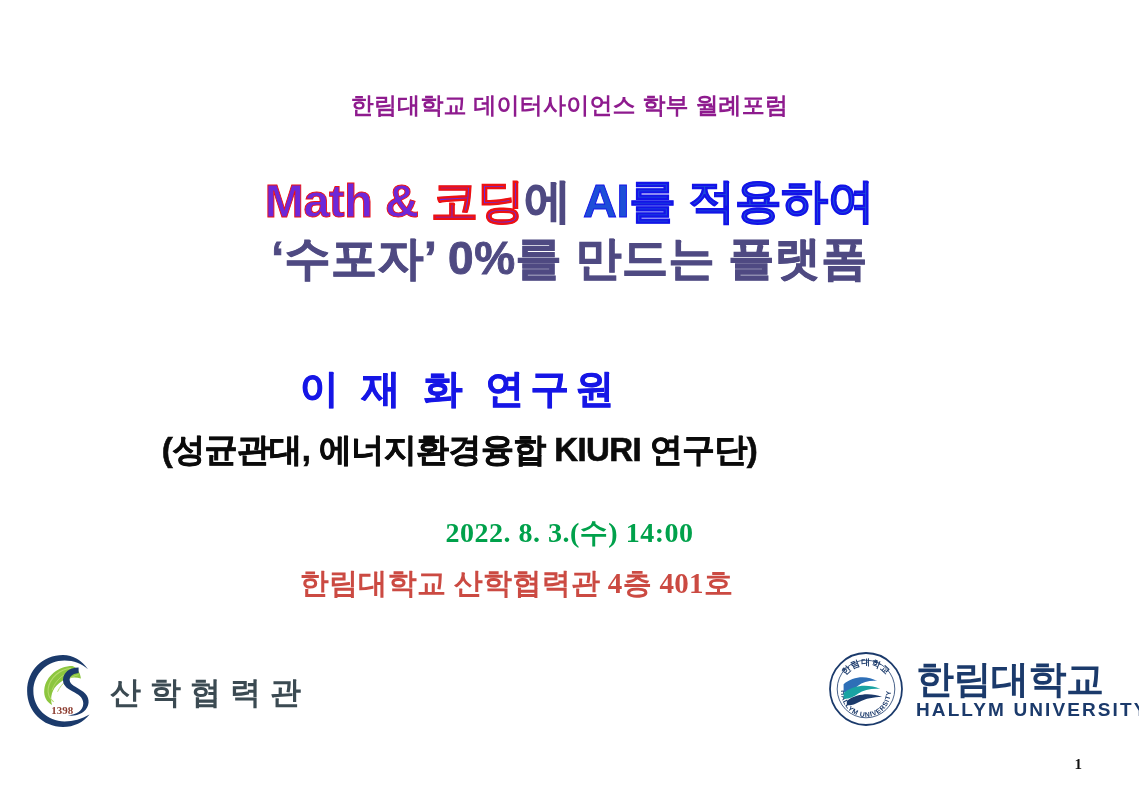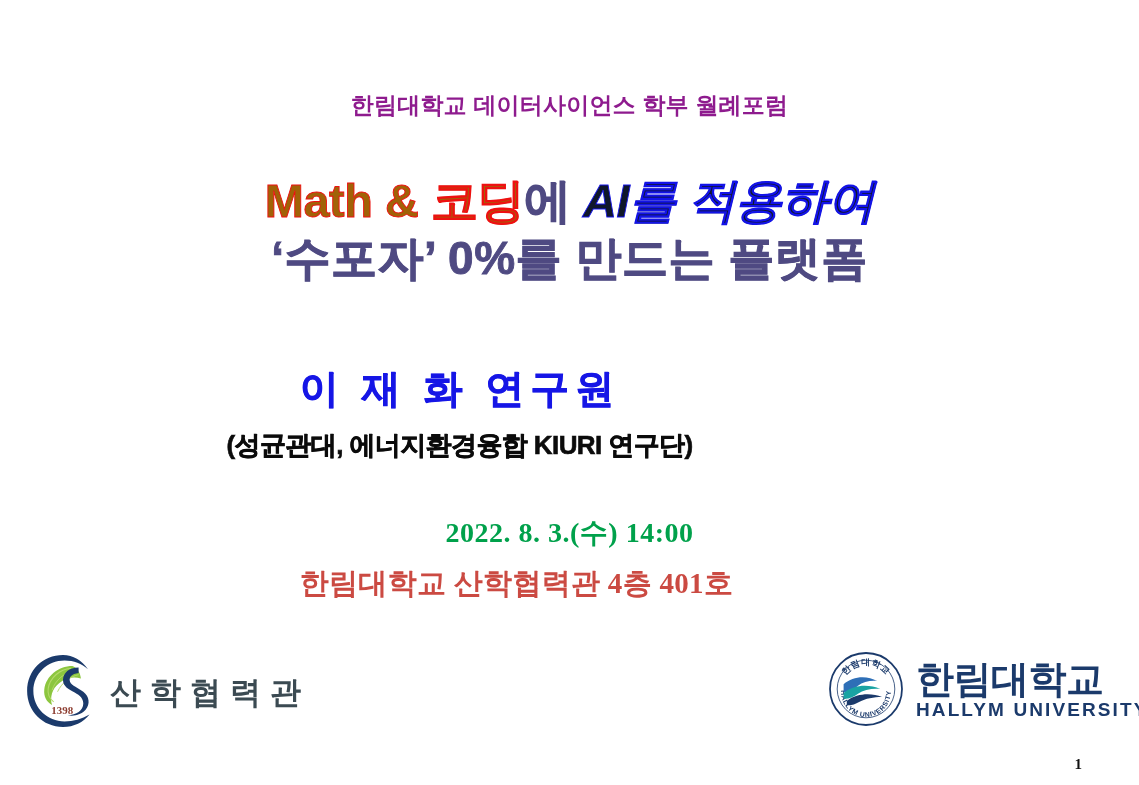--- a/index.html
+++ b/index.html
@@ -51,23 +51,23 @@
     line-height: 57px;
     letter-spacing: -0.5px;
     white-space: nowrap;
     -webkit-text-stroke: 0.9px currentColor;
   }
   .title-line-2 {
     font-size: 46px;
     line-height: 58px;
     letter-spacing: 0.5px;
   }
-  .seg-red    { color: #a16207; -webkit-text-stroke: 0.9px #ee1111; }
+  .seg-red    { color: #6d28d9; -webkit-text-stroke: 0.9px #ee1111; }
   .seg-slate  { color: #4f4a82; -webkit-text-stroke: 0.9px #4f4a82; }
-  .seg-blue   { color: #0f172a; font-style: italic; -webkit-text-stroke: 0.9px #1313e8; }
+  .seg-blue   { color: #1d4ed8; -webkit-text-stroke: 0.9px #1313e8; }
 
   
   .speaker-name {
     position: absolute;
     top: 362px;
     left: 0;
     width: 920px;
     text-align: center;
     font-size: 39px;
     font-weight: bold;
@@ -75,21 +75,21 @@
     color: #1616e6;
     white-space: nowrap;
     -webkit-text-stroke: 0.7px #1616e6;
   }
   .speaker-affil {
     position: absolute;
     top: 428px;
     left: 0;
     width: 919px;
     text-align: center;
-    font-size: 26px;
+    font-size: 33px;
     font-weight: bold;
     letter-spacing: -0.6px;
     color: #0b0b0b;
     white-space: nowrap;
     -webkit-text-stroke: 0.6px #0b0b0b;
   }
 
   
   .event-datetime {
     position: absolute;

